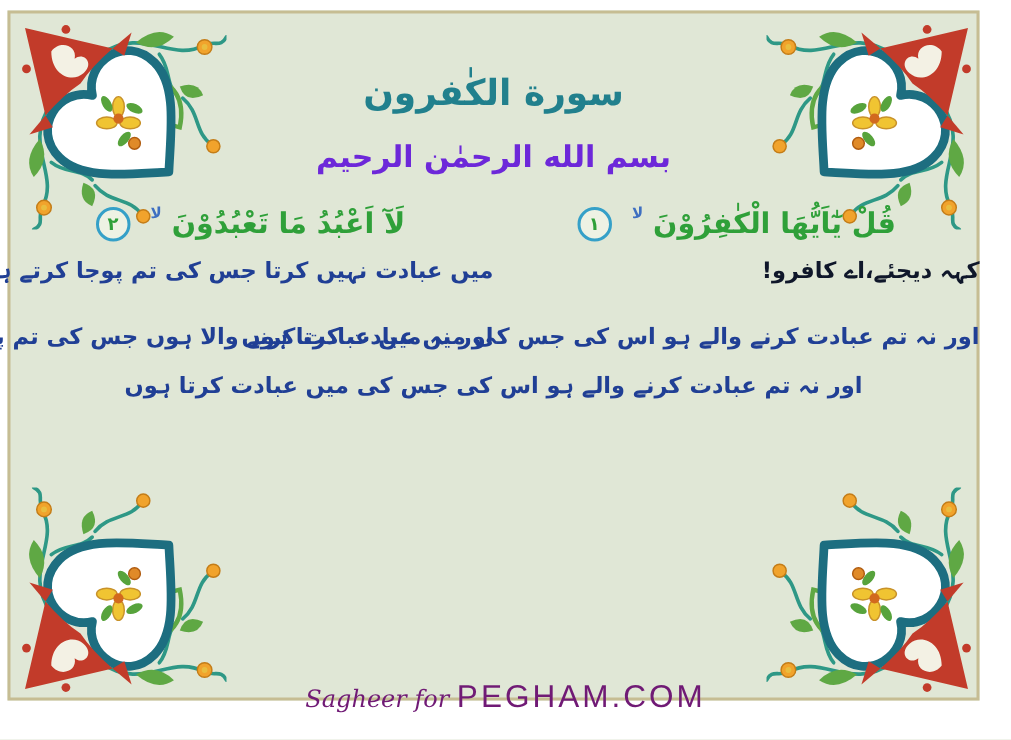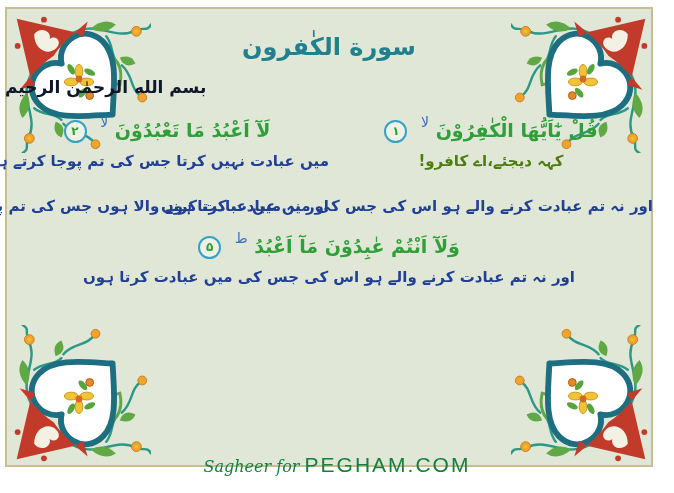--- a/index.html
+++ b/index.html
@@ -9,51 +9,51 @@
   }
   .panel{
     position:absolute;left:5px;top:7px;width:648px;height:460px;
     background:#e0e7d6;border:2px solid #c6bd93;box-sizing:border-box;
   }
   .corner{position:absolute;width:146px;height:146px;pointer-events:none;}
   .corner.tl{top:7px;left:5px;}
   .corner.tr{top:7px;right:17px;transform:scaleX(-1);}
   .corner.bl{bottom:22px;left:5px;transform:scaleY(-1);}
   .corner.br{bottom:22px;right:17px;transform:scale(-1,-1);}
-  .content{position:absolute;left:5px;top:7px;width:648px;height:460px;z-index:2;}
+  .content{position:absolute;left:5px;top:22px;width:648px;height:460px;z-index:2;}
   .title{
     margin-top:26px;text-align:center;font-size:24px;font-weight:bold;
     color:#21808d;direction:rtl;
   }
   .bismillah{
-    margin-top:16px;text-align:left;font-size:17px;font-weight:bold;
-    color:#0f172a;direction:rtl;
+    margin-top:16px;text-align:center;font-size:20px;font-weight:bold;
+    color:#6d28d9;direction:rtl;
   }
   .vrow{display:flex;margin-top:16px;}
   .vcell{width:50%;text-align:center;}
   .verse .arabic{
     direction:rtl;font-size:19px;font-weight:bold;color:#2fa039;
     white-space:nowrap;line-height:1.25;padding-top:6px;
   }
   .verse .stop{
-    font-size:14px;color:#3e6fc1;position:relative;top:-10px;margin-left:2px;font-weight:normal;
+    font-size:10px;color:#3e6fc1;position:relative;top:-10px;margin-left:2px;font-weight:bold;
   }
   .verse .vnum{
     display:inline-block;width:19px;height:19px;line-height:19px;border-radius:50%;
     border:2px solid #35a0c8;font-size:12px;color:#2fa039;text-align:center;
     vertical-align:middle;margin-right:5px;background:#eef2e4;
   }
   .verse .urdu{
     direction:rtl;font-size:15px;font-weight:bold;color:#203f95;
     margin-top:9px;white-space:nowrap;line-height:1.3;
   }
   .center-verse{text-align:center;margin-top:13px;}
   .footer{
     position:absolute;bottom:16px;width:100%;text-align:center;z-index:3;
-    color:#15803d;white-space:nowrap;
+    color:#701a75;white-space:nowrap;
   }
   .footer .credit{font-family:"DejaVu Serif",serif;font-style:italic;font-size:16px;}
   .footer .site{font-family:"Liberation Sans",sans-serif;font-weight:300;font-size:21px;letter-spacing:2px;}
   .defs{position:absolute;width:0;height:0;overflow:hidden;}
 </style>
 </head>
 <body>
 
 <svg class="defs" aria-hidden="true">
   <defs>
@@ -143,45 +143,40 @@
         <div class="urdu" dir="rtl" style="color: rgb(32, 63, 149);">میں عبادت نہیں کرتا جس کی تم پوجا کرتے ہو</div>
       </div>
     </div>
     <div class="vcell">
       <div class="verse">
         <div class="arabic" dir="rtl">
           <span>قُلْ يٰٓاَيُّهَا الْكٰفِرُوْنَ</span>
           <span class="stop">لا</span>
           <span class="vnum">۱</span>
         </div>
-        <div class="urdu" dir="rtl" style="color: #4d7c0f;">کہہ دیجئے،اے کافرو!</div>
+        <div class="urdu" dir="rtl" style="color: #0f172a; text-align: right;">کہہ دیجئے،اے کافرو!</div>
       </div>
     </div>
   </div>
 
   <div class="vrow">
     <div class="vcell">
       <div class="verse">
         <div class="urdu" dir="rtl" style="color: rgb(32, 63, 149);">اور نہ میں عبادت کرنے والا ہوں جس کی تم پوجا کرتے ہو</div>
       </div>
     </div>
     <div class="vcell">
       <div class="verse">
         <div class="urdu" dir="rtl" style="color: rgb(32, 63, 149);">اور نہ تم عبادت کرنے والے ہو اس کی جس کی میں عبادت کرتا ہوں</div>
       </div>
     </div>
   </div>
 
   <div class="center-verse">
     <div class="verse">
-      <div class="arabic" dir="rtl">
-        <span>وَلَآ اَنْتُمْ عٰبِدُوْنَ مَآ اَعْبُدُ</span>
-        <span class="stop">ط</span>
-        <span class="vnum">۵</span>
-      </div>
       <div class="urdu" dir="rtl" style="color: rgb(32, 63, 149);">اور نہ تم عبادت کرنے والے ہو اس کی جس کی میں عبادت کرتا ہوں</div>
     </div>
   </div>
 
 
 </div>
 
 <div class="footer">
   <span class="credit">Sagheer for</span>
   <span class="site">PEGHAM.COM</span>

